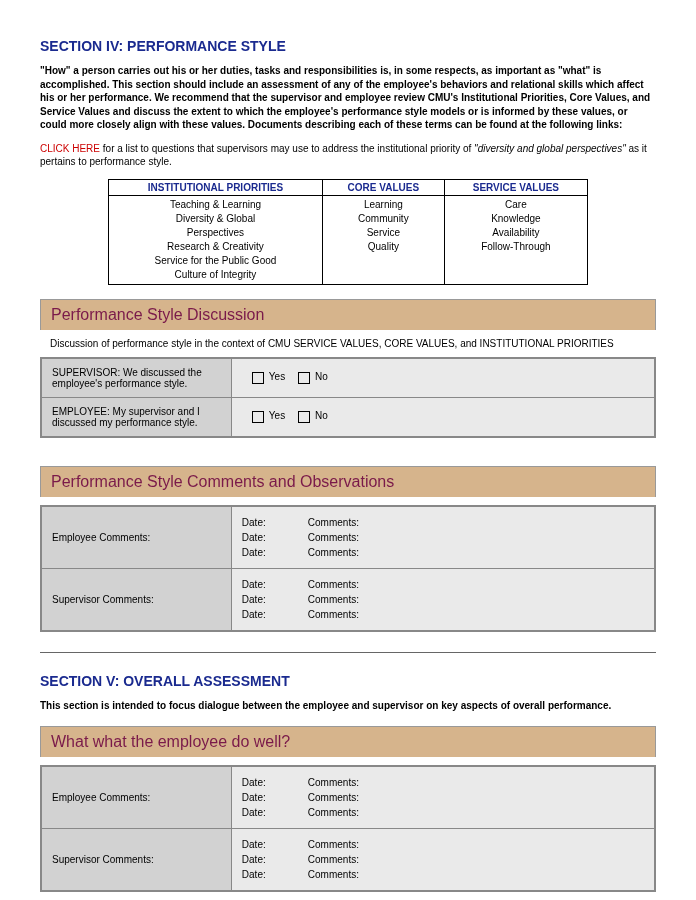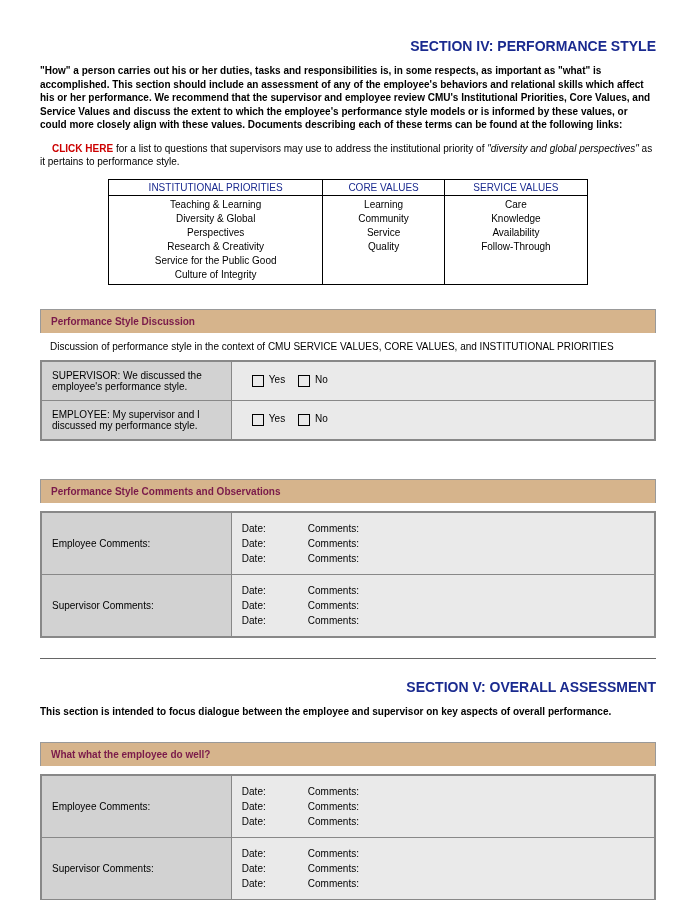--- a/index.html
+++ b/index.html
@@ -10,71 +10,69 @@
     background: #fff;
     color: #000;
     width: 696px;
     box-sizing: border-box;
   }
   h2.section-title {
     color: #1a2a8f;
     font-size: 14px;
     font-weight: bold;
     margin: 8px 0 10px 0;
-    text-align: right;
   }
   .bold-paragraph {
     font-weight: bold;
     font-size: 10px;
     line-height: 1.35;
     margin: 0 0 10px 0;
   }
   .intro-line {
     font-size: 10px;
     line-height: 1.35;
     margin: 0 0 10px 0;
   }
   .intro-line .click-here {
     color: #c00;
-    font-weight: bold;
-    margin-left: 12px;
+    font-weight: normal;
   }
   .intro-line .italic {
     font-style: italic;
   }
   .values-table {
     margin: 0 auto 12px auto;
     border-collapse: collapse;
     width: 480px;
   }
   .values-table th {
     border: 1px solid #000;
     padding: 2px 6px;
     font-size: 10px;
     text-align: center;
-    font-weight: normal;
+    font-weight: bold;
     color: #1a2a8f;
   }
   .values-table td {
     border: 1px solid #000;
     padding: 2px 6px;
     font-size: 10px;
     text-align: center;
     vertical-align: top;
     line-height: 1.4;
   }
   .band-header {
     background: #d6b48c;
     color: #7a1a4a;
-    font-weight: bold;
-    font-size: 10px;
+    font-weight: normal;
+    font-size: 16px;
     padding: 6px 10px;
     border: 1px solid #999;
     border-bottom: none;
-    margin-top: 24px;
+    margin-top: 14px;
   }
   .discussion-text {
     font-size: 10px;
     padding: 8px 10px;
   }
   .grid-table {
     border-collapse: collapse;
     width: 100%;
     border: 2px solid #888;
   }

